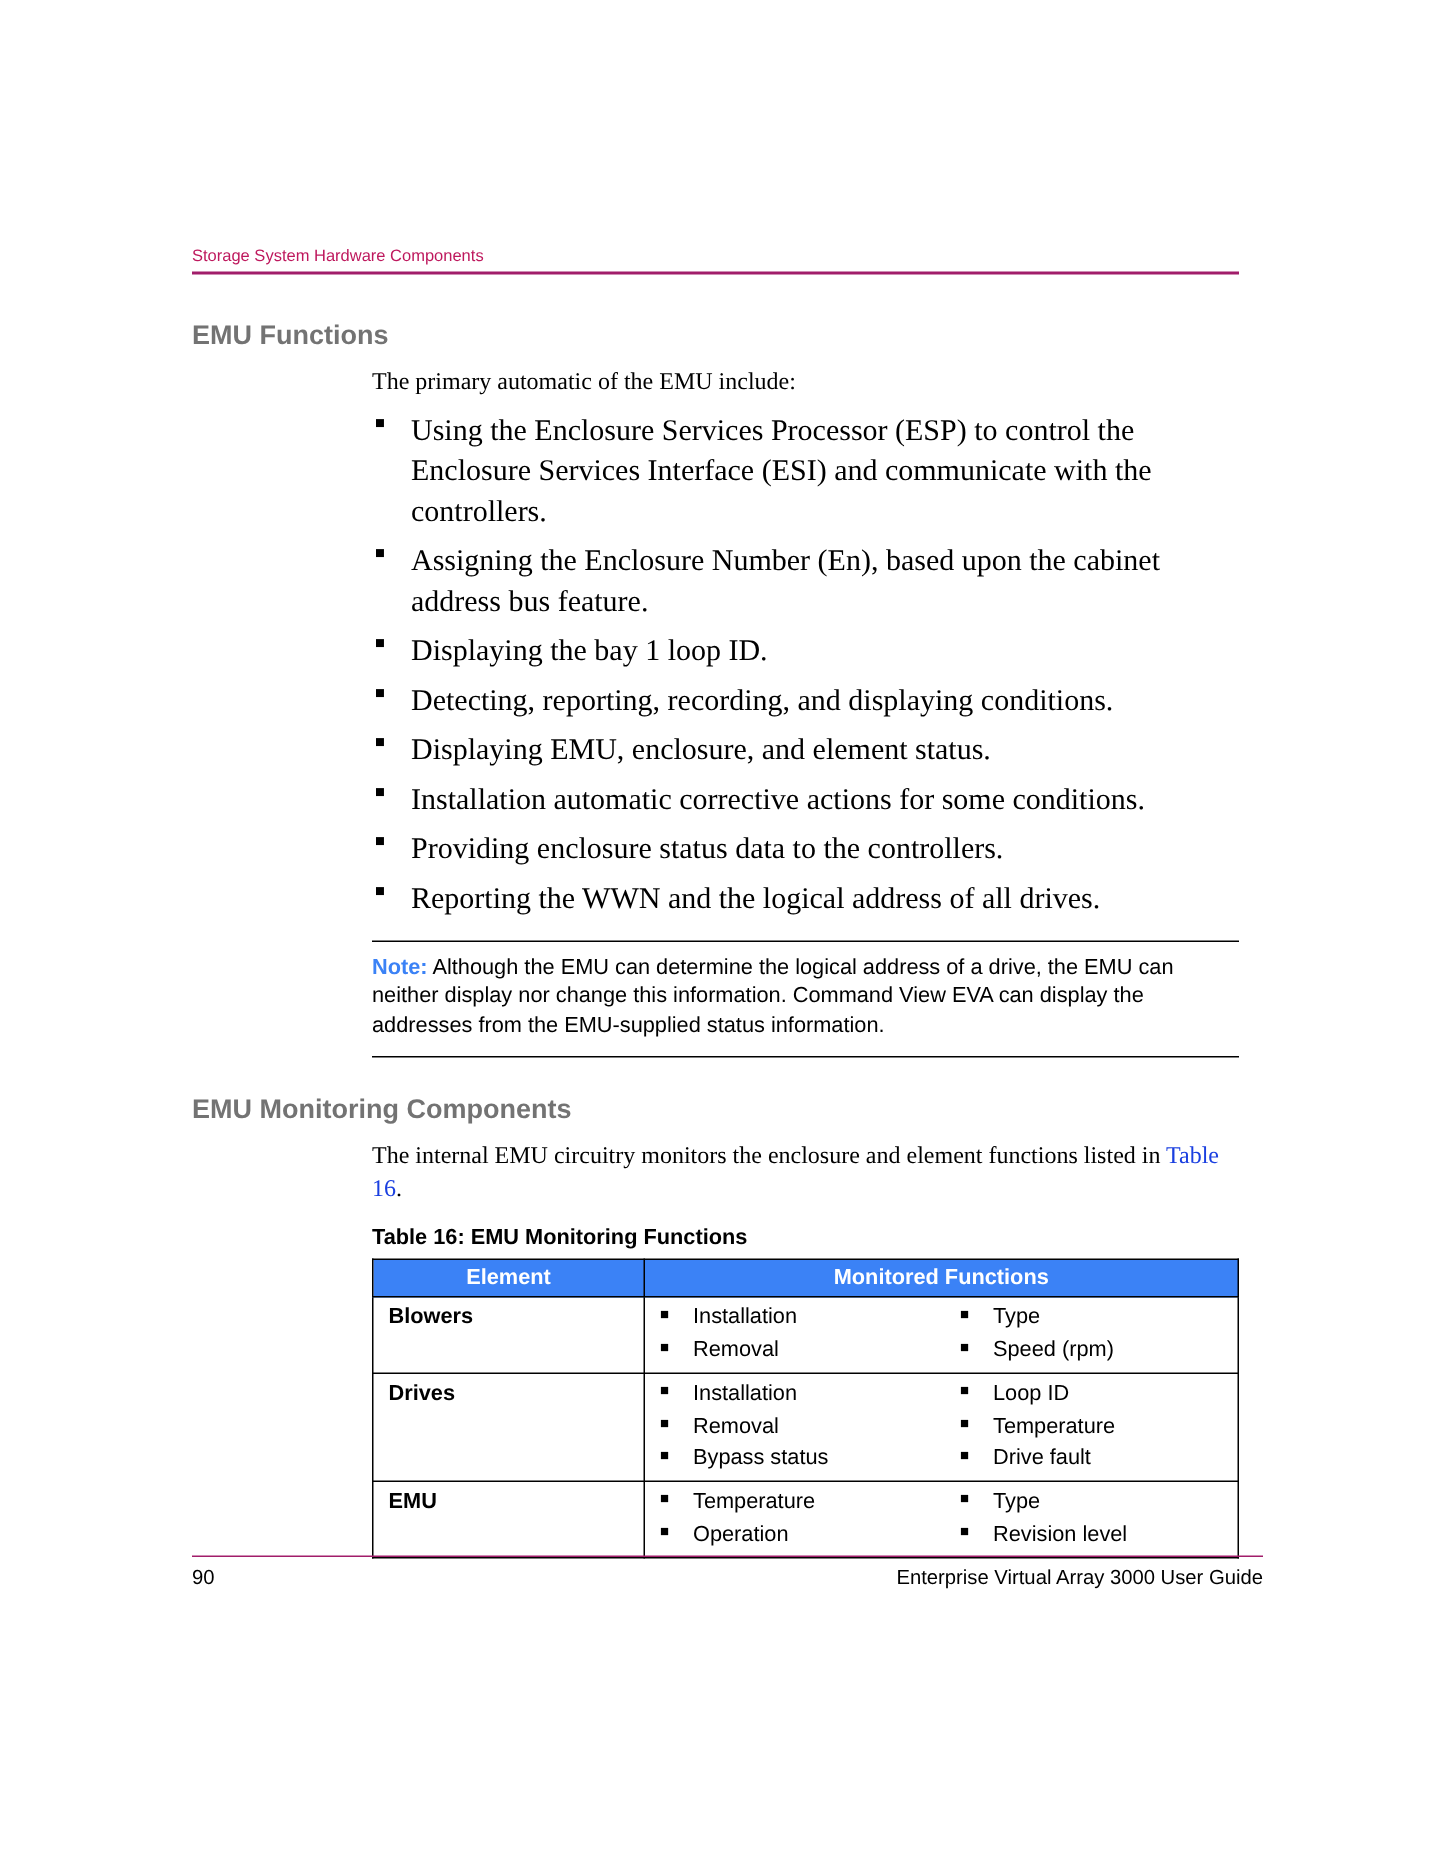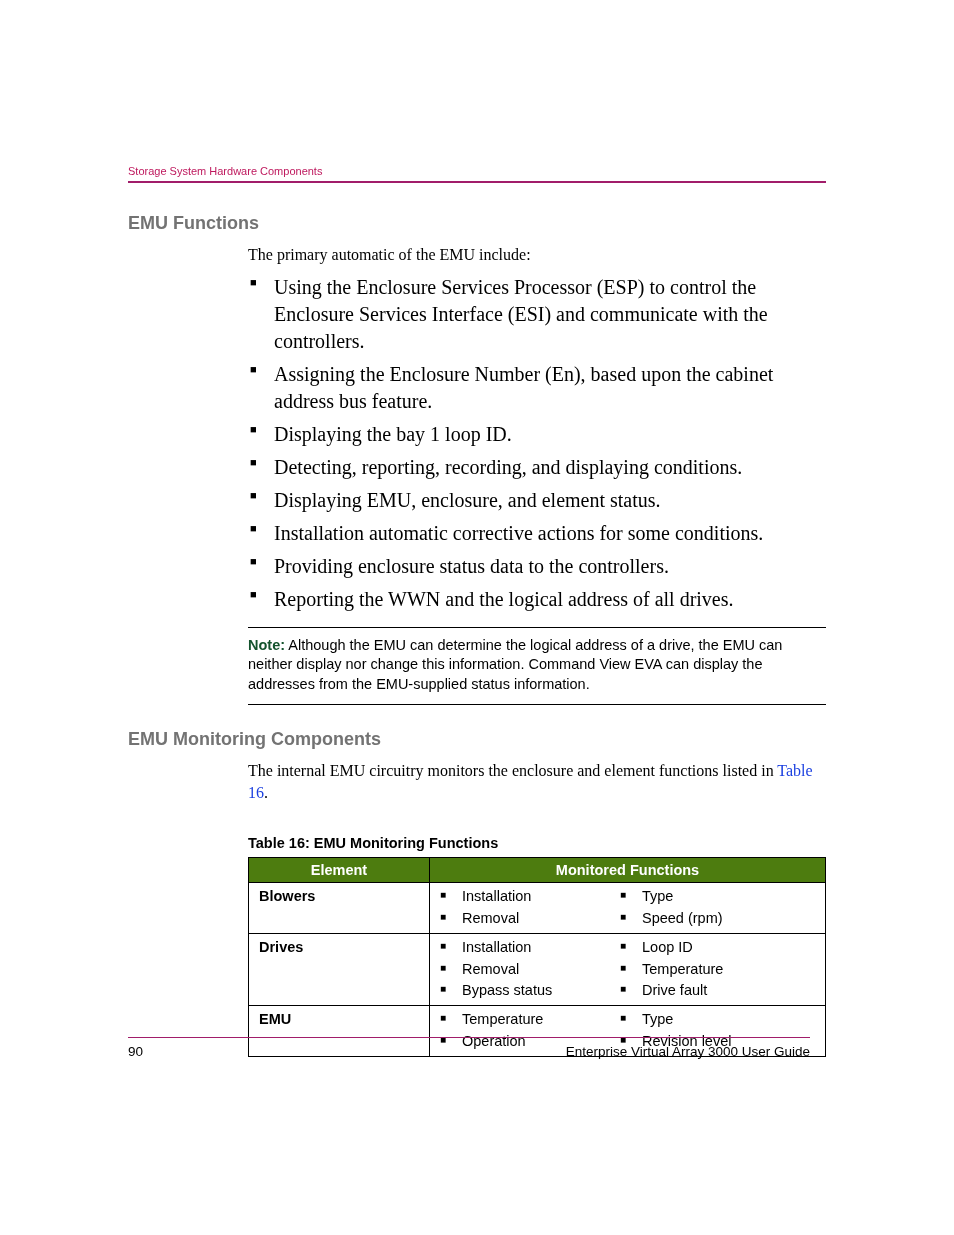--- a/index.html
+++ b/index.html
@@ -65,40 +65,40 @@
   .note-block {
     border-top: 1px solid #000;
     border-bottom: 1px solid #000;
     padding: 8px 0 10px 0;
     margin: 8px 0 24px 0;
     font-family: Arial, Helvetica, sans-serif;
     font-size: 14.5px;
     line-height: 1.35;
   }
   .note-label {
-    color: #14532d;
+    color: #3b82f6;
     font-weight: bold;
   }
   .link {
     color: #1a3fe0;
   }
   .table-caption {
     font-family: Arial, Helvetica, sans-serif;
     font-weight: bold;
     font-size: 14.5px;
-    margin: 32px 0 6px 0;
+    margin: 14px 0 6px 0;
   }
   table.mon {
     border-collapse: collapse;
     width: 100%;
     font-family: Arial, Helvetica, sans-serif;
     font-size: 14.5px;
   }
   table.mon th {
-    background: #4d7c0f;
+    background: #3b82f6;
     color: #fff;
     font-weight: bold;
     text-align: center;
     padding: 4px 6px;
     border: 1px solid #000;
   }
   table.mon td {
     border: 1px solid #000;
     padding: 5px 10px;
     vertical-align: top;
@@ -124,36 +124,37 @@
     content: "■";
     position: absolute;
     left: 4px;
     top: 1px;
     font-size: 10px;
     color: #000;
   }
   .footer {
     position: absolute;
     left: 128px;
-    right: 144px;
+    right: 112px;
     bottom: 176px;
   }
   .rule-bottom {
     border: none;
     border-top: 1.5px solid #a11d6a;
     margin: 0 0 6px 0;
   }
   .footer-row {
     display: flex;
     justify-content: space-between;
     font-family: Arial, Helvetica, sans-serif;
     font-size: 13.5px;
   }
   .col-pair {
     display: flex;
+    gap: 20px;
   }
   .col-pair > div {
     width: 180px;
   }
 </style>
 </head>
 <body>
 
 <div class="page">
 

